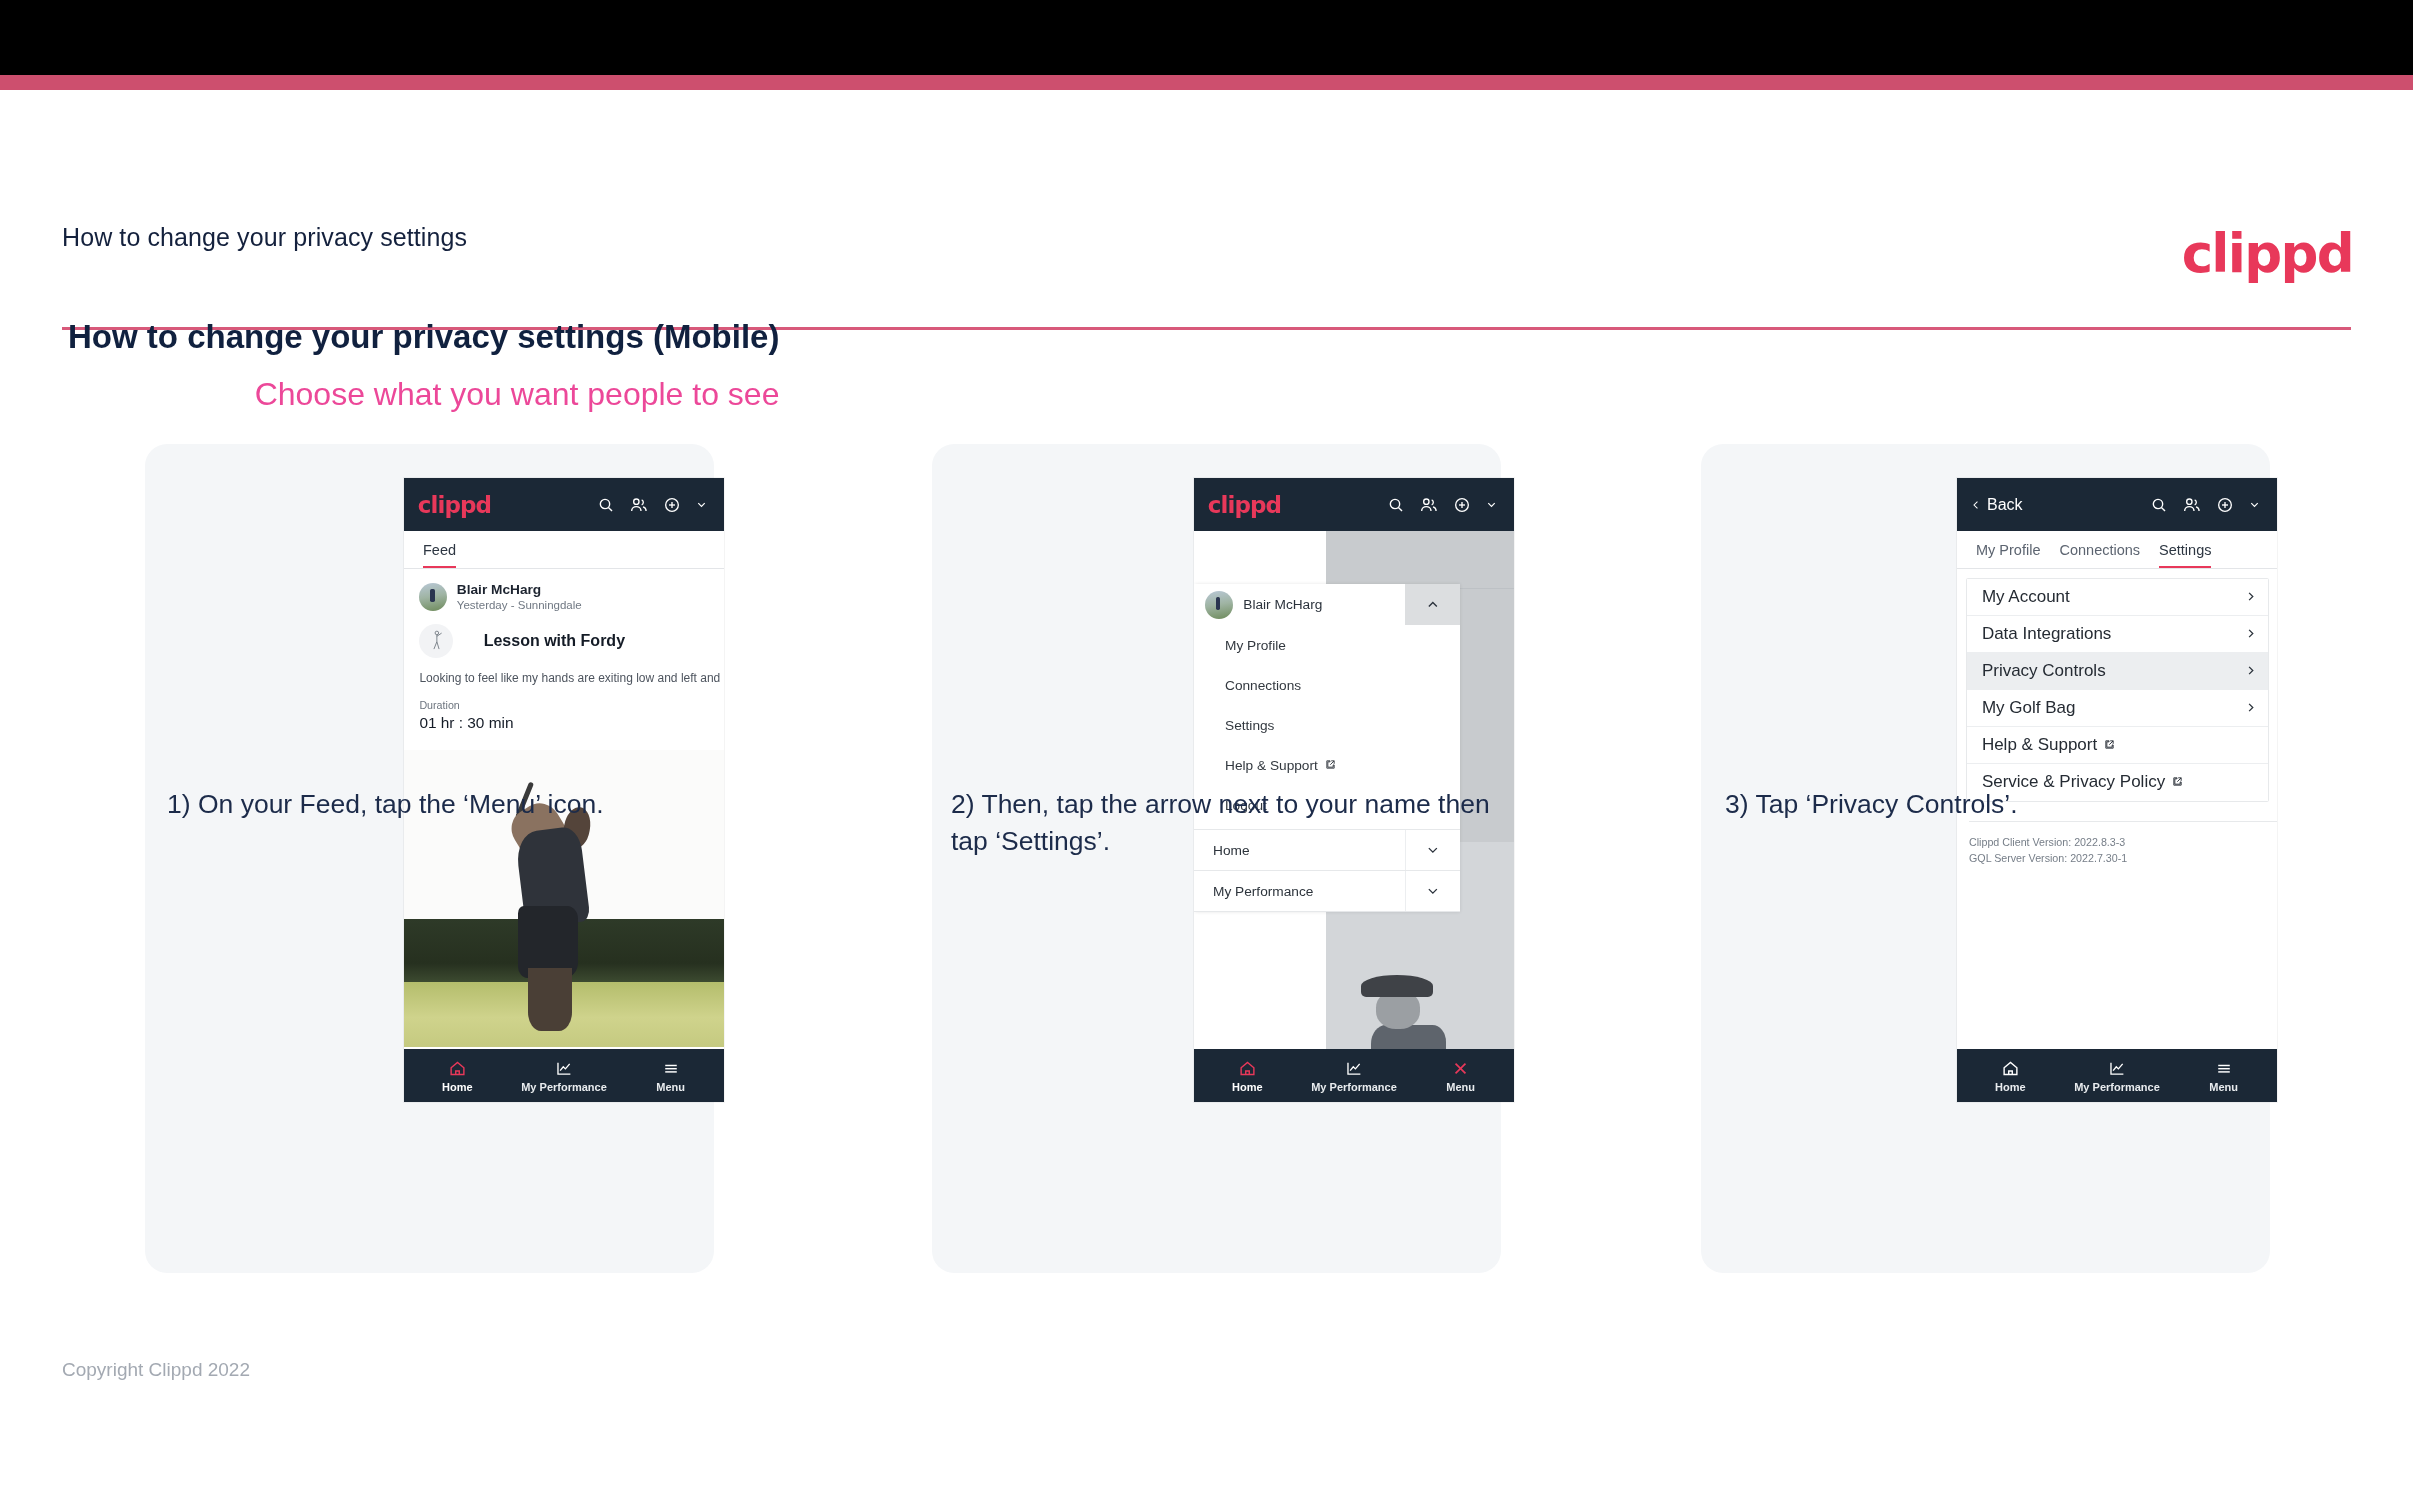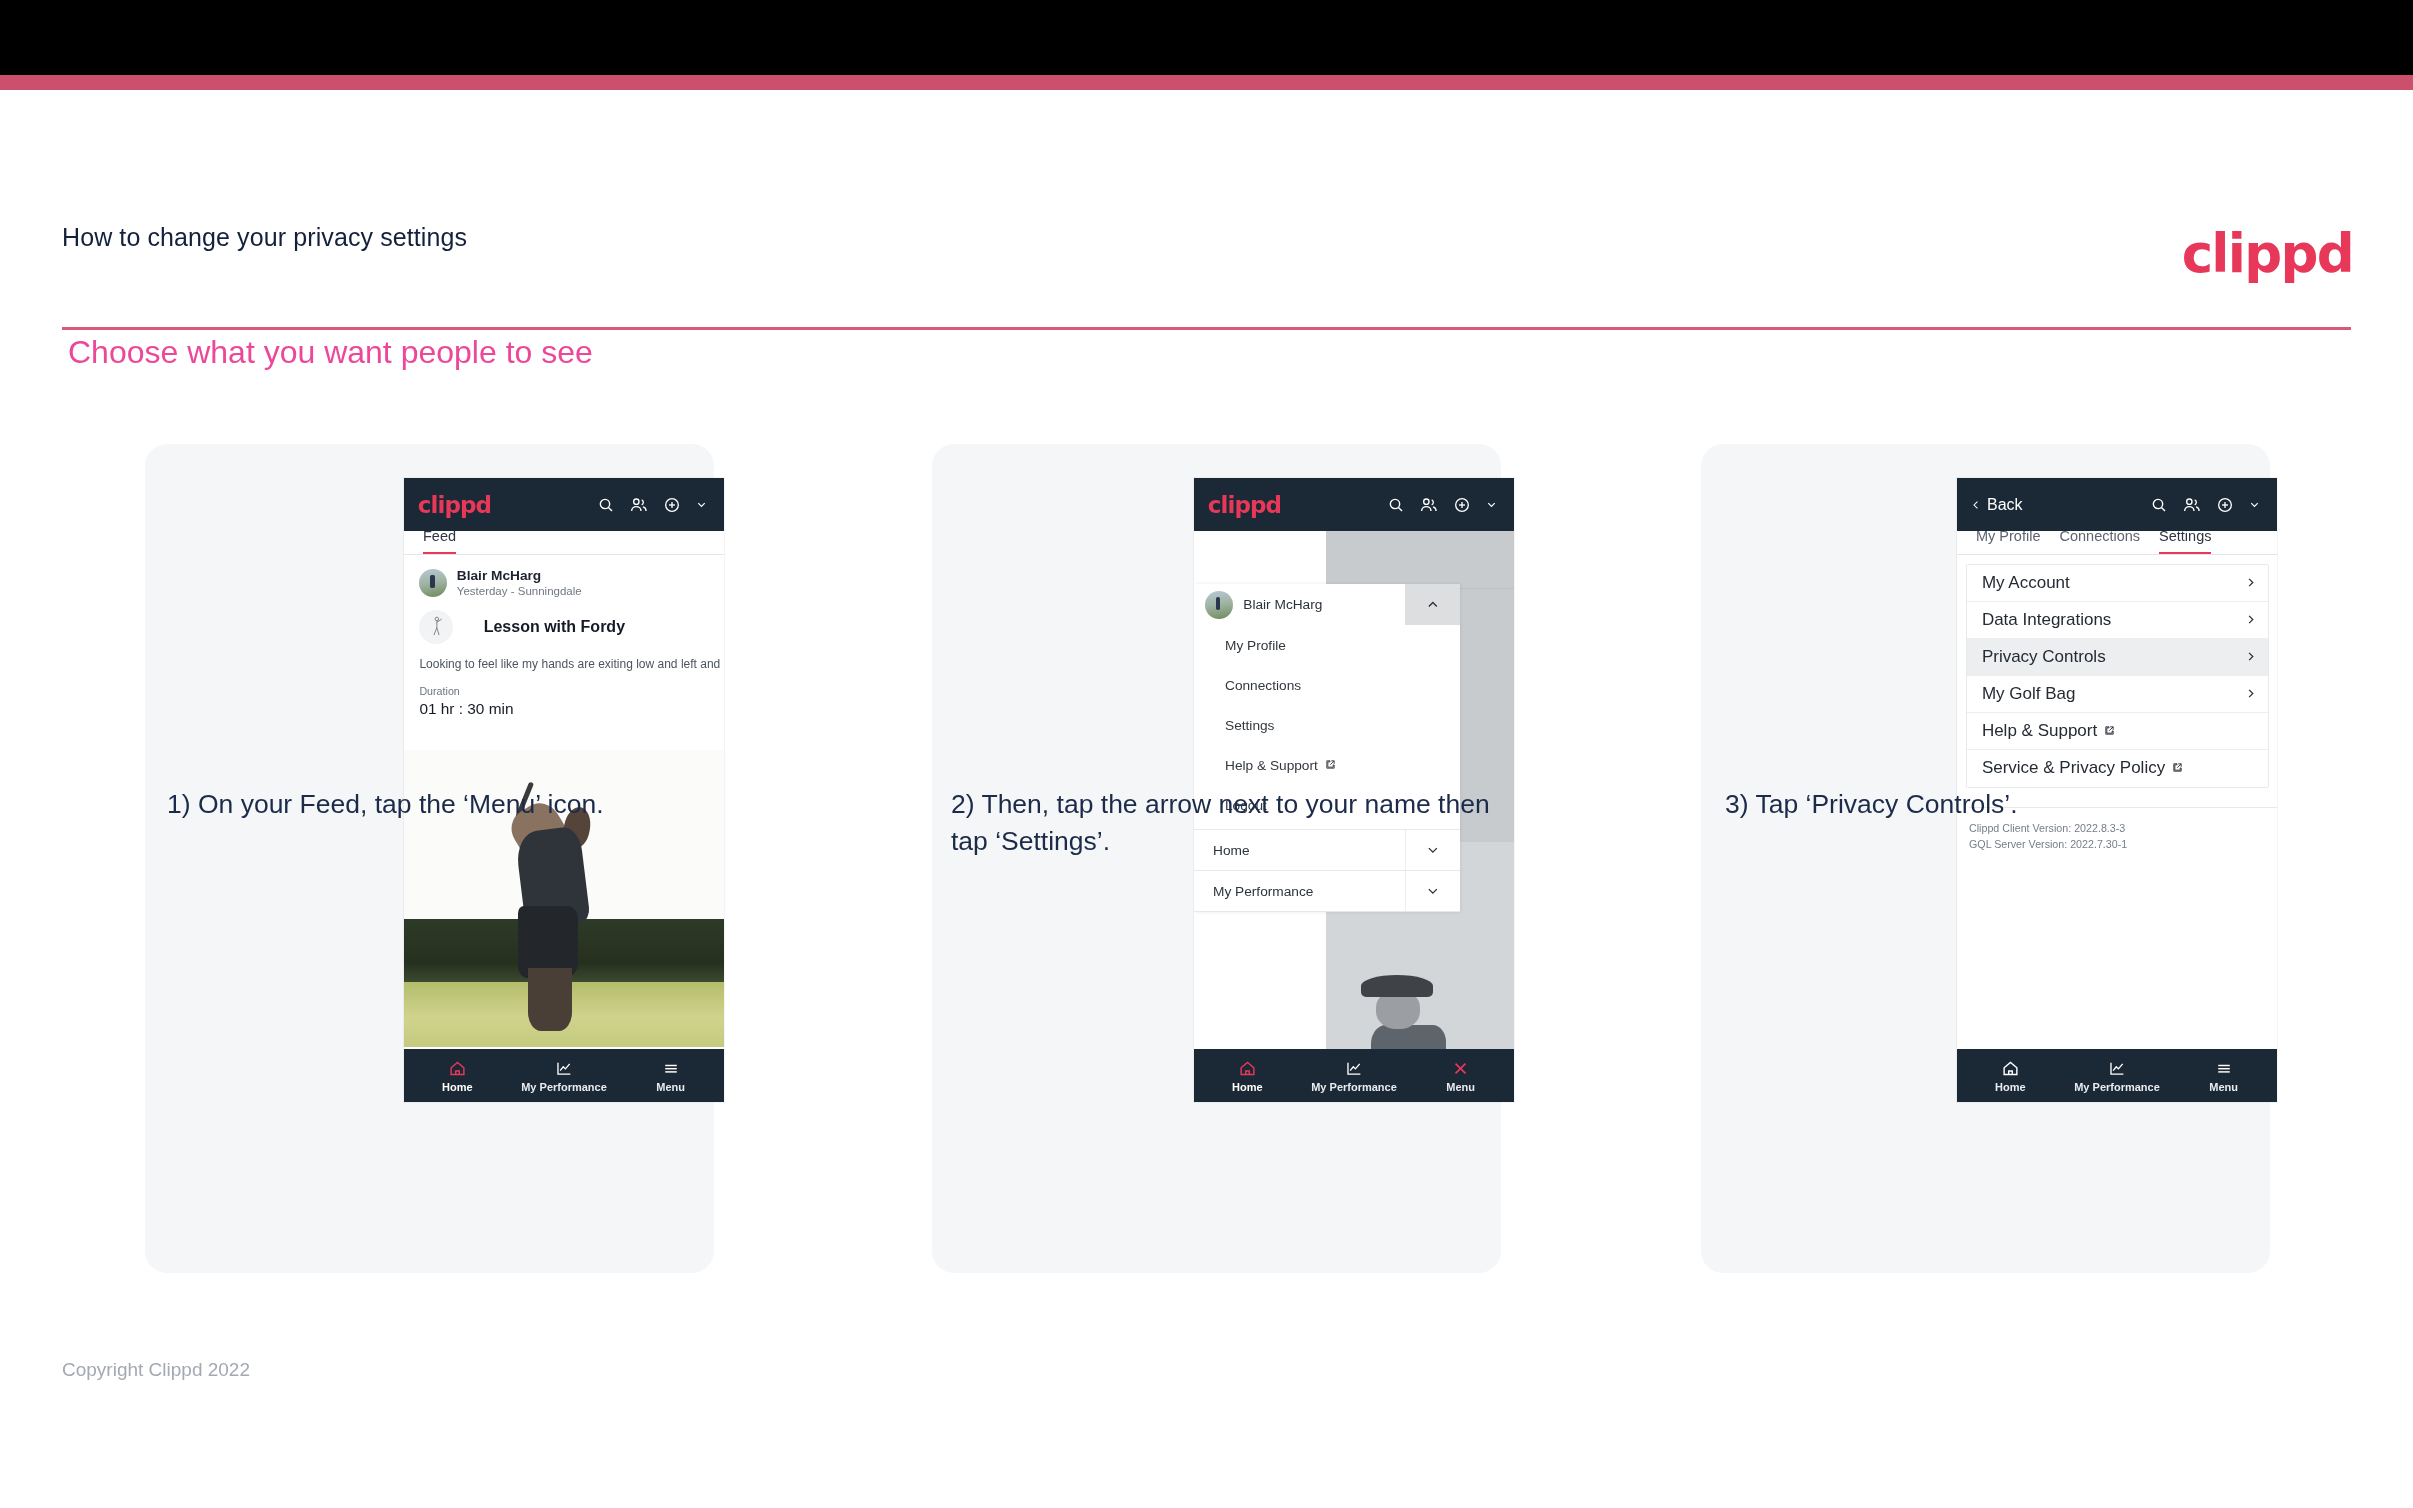--- a/index.html
+++ b/index.html
@@ -70,21 +70,21 @@
     font-family:"DejaVu Sans", sans-serif;
   }
   .appbar .back {
     color:#ffffff; font-size:16px; display:flex; align-items:center; gap:6px;
   }
   .appbar .spacer { flex:1; }
   .appbar .icons { display:flex; align-items:center; gap:16px; padding-right:3.4px; }
   .appbar svg { display:block; }
 
   
-  .tabrow { height:24px; border-bottom:0.9px solid #e3e5e8; display:flex; align-items:flex-end; }
+  .tabrow { height:38px; border-bottom:0.9px solid #e3e5e8; display:flex; align-items:flex-end; }
   .tab {
     font-size:14.5px; color:#5c6470; padding:0 0 7.7px 0; margin-left:19px;
     border-bottom:2.6px solid transparent;
   }
   .tab.active { color:#2d3642; border-bottom-color:#e8385a; }
 
   
   .post { padding:12px 15.4px 0 15.4px; }
   .post-head { display:flex; align-items:center; gap:9.4px; }
   .avatar {
@@ -212,20 +212,21 @@
   <div class="topbar-black"></div>
   <div class="topbar-pink"></div>
 
   <div class="header">
     <div class="header-title">How to change your privacy settings</div>
     <div class="logo">clippd</div>
     <div class="header-rule"></div>
   </div>
 
   <div class="title-block">
+    <div class="title-main">How to change your privacy settings (Mobile)</div>
     <div class="title-sub">Choose what you want people to see</div>
   </div>
 
   <div class="cards">
 
     <div class="card c1">
       <div class="phone p1">
 
         <div class="appbar">
           <div class="brand">clippd</div>

